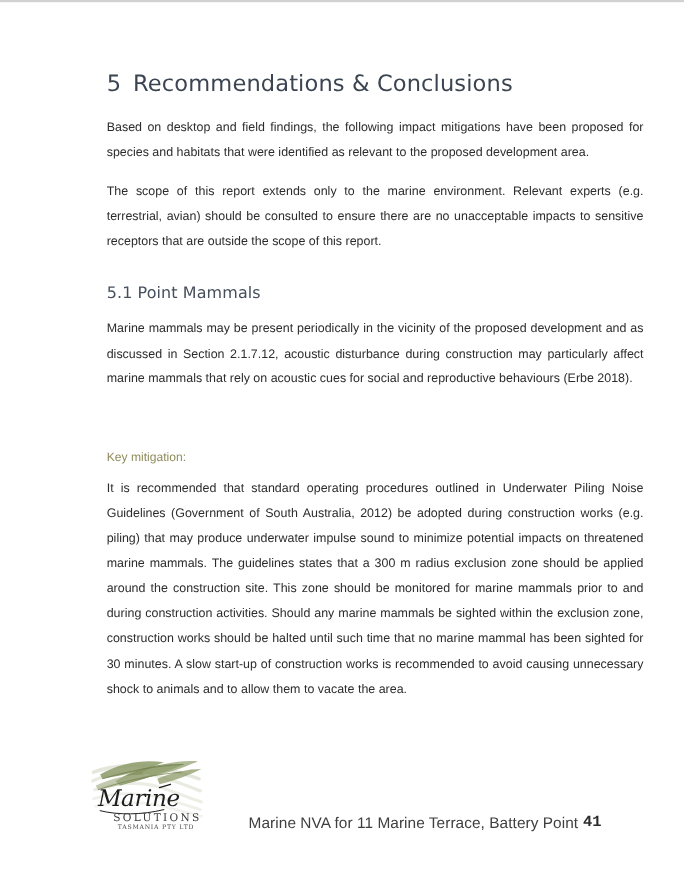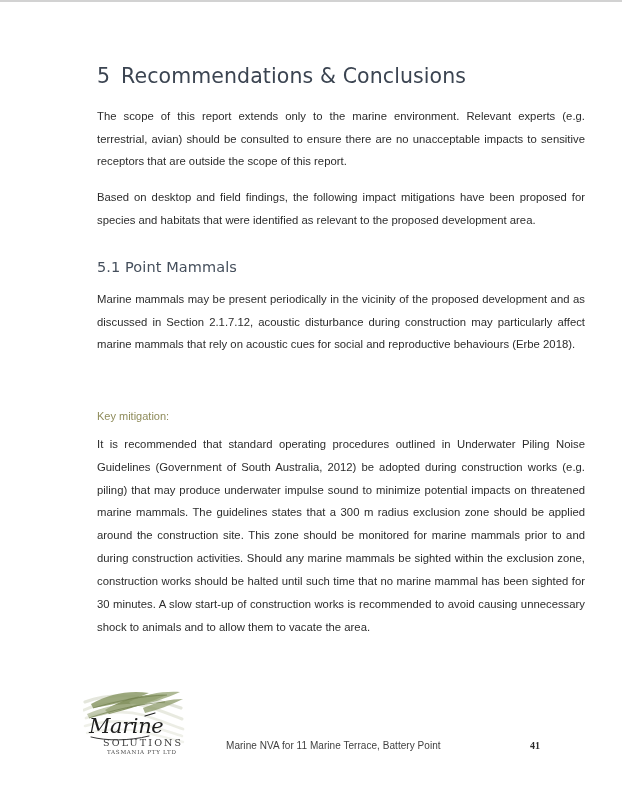--- a/index.html
+++ b/index.html
@@ -109,50 +109,50 @@
   }
   .logo svg {
     display: block;
   }
 
   .footer-text {
     position: absolute;
     left: 226px;
     top: 52px;
     font-family: "Liberation Sans", sans-serif;
-    font-size: 10px;
+    font-size: 14px;
     color: #3f3f3f;
     letter-spacing: 0.05px;
     white-space: nowrap;
   }
 
   .page-number {
     position: absolute;
     left: 530px;
     top: 52px;
-    font-family: Liberation Serif, serif;
-    font-size: 10px;
+    font-family: Liberation Mono, monospace;
+    font-size: 14px;
     font-weight: bold;
     color: #2b2b2b;
   }
 </style>
 </head>
 <body>
 
 <div class="page">
 
   <div class="content">
 
     <h1 class="section-heading">
       <span class="num">5</span><span>Recommendations &amp; Conclusions</span>
     </h1>
 
+    <p class="body-par">Based on desktop and field findings, the following impact mitigations have been proposed for species and habitats that were identified as relevant to the proposed development area.</p>
+
     <p class="body-par">The scope of this report extends only to the marine environment. Relevant experts (e.g. terrestrial, avian) should be consulted to ensure there are no unacceptable impacts to sensitive receptors that are outside the scope of this report.</p>
-
-    <p class="body-par">Based on desktop and field findings, the following impact mitigations have been proposed for species and habitats that were identified as relevant to the proposed development area.</p>
 
     <h2 class="sub-heading">
       <span class="num">5.1</span><span>Point Mammals</span>
     </h2>
 
     <p class="body-par">Marine mammals may be present periodically in the vicinity of the proposed development and as discussed in Section 2.1.7.12, acoustic disturbance during construction may particularly affect marine mammals that rely on acoustic cues for social and reproductive behaviours (Erbe 2018).</p>
 
     <div class="gap-before-key"></div>
 
     <p class="key-mitigation">Key mitigation:</p>

